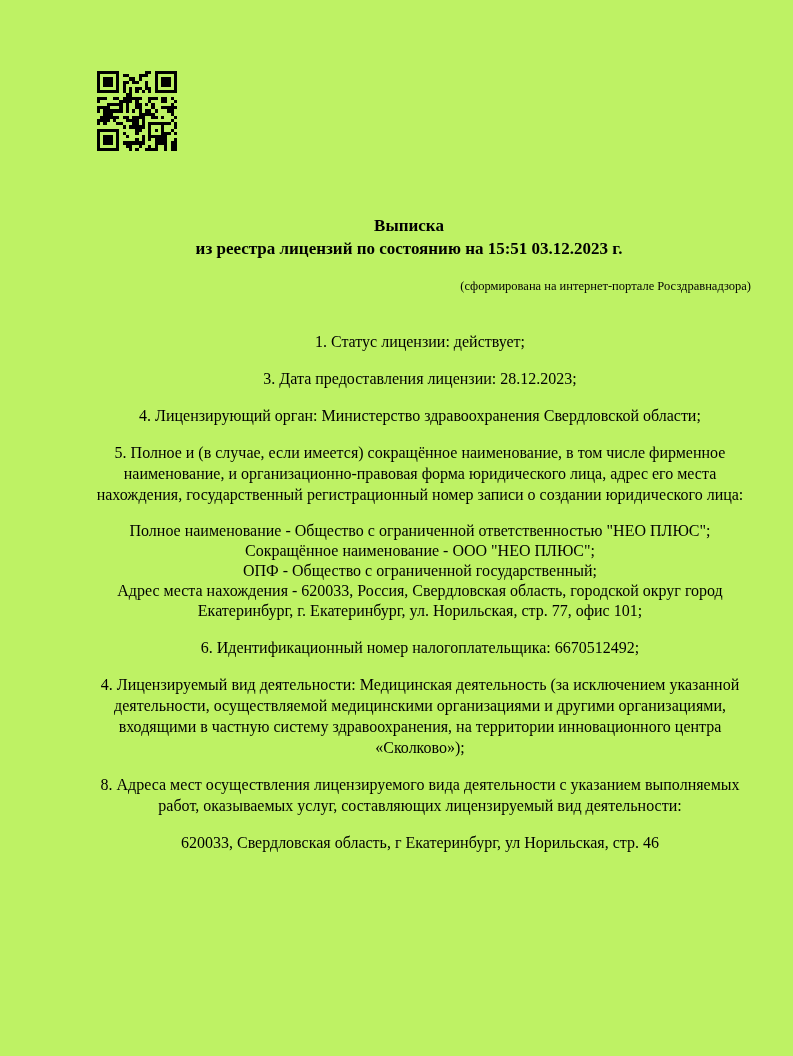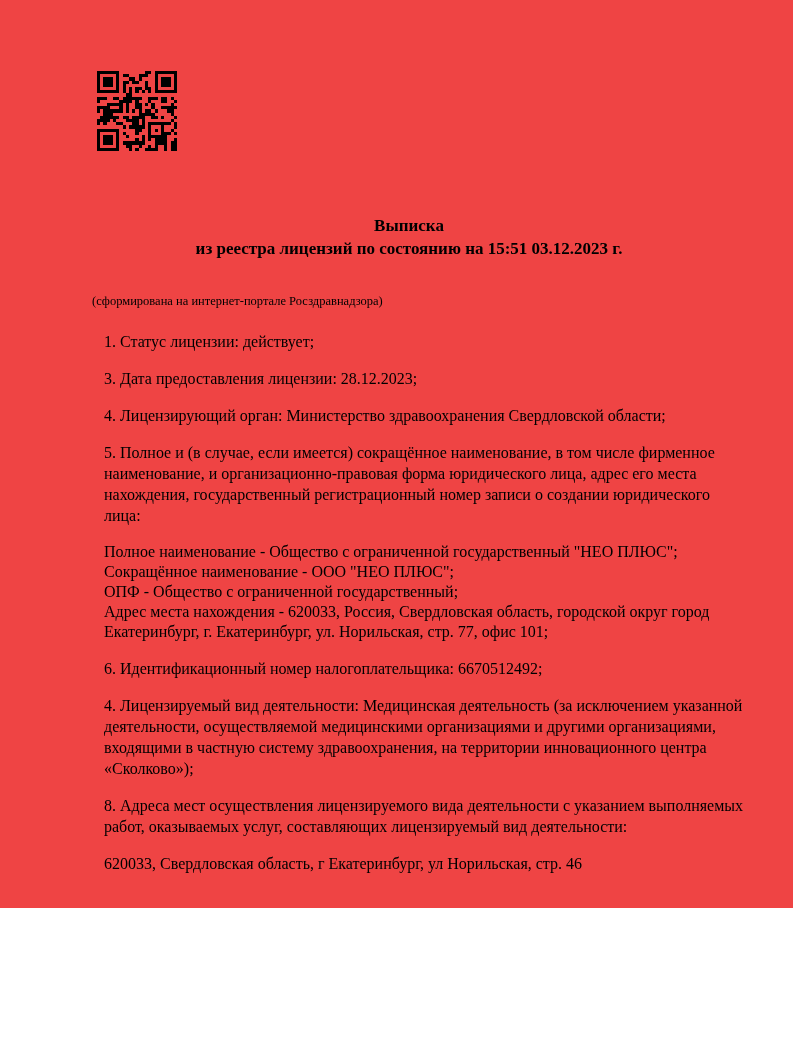--- a/index.html
+++ b/index.html
@@ -1,20 +1,20 @@
 <!DOCTYPE html>
 <html><head>
 <meta charset="utf-8">
 <style>
   html, body { margin: 0; padding: 0; background: #ffffff; }
   .page {
     position: relative;
     width: 793px;
-    height: 908px;
-    background: #ef4444;
+    height: 1056px;
+    background: #bef264;
     font-family: "Liberation Serif", "DejaVu Serif", serif;
     color: #000000;
     overflow: hidden;
   }
   .qr {
     position: absolute;
     left: 97px;
     top: 70px;
     width: 80px;
     height: 82px;
@@ -27,32 +27,33 @@
     width: 634px;
     text-align: center;
     font-weight: bold;
     font-size: 17px;
     line-height: 23px;
   }
   .subtitle {
     position: absolute;
     left: 92px;
     right: 42px;
-    top: 294px;
+    top: 279px;
+    text-align: right;
     font-size: 12.5px;
     line-height: 15px;
   }
   .body {
     position: absolute;
     left: 92px;
     top: 331px;
     width: 652px;
     font-size: 16px;
   }
-  .para { margin: 0 0 16px 12px; line-height: 21px; }
+  .para { margin: 0 0 16px 4px; line-height: 21px; text-align: center; }
   .block { line-height: 20px; }
   .block > div { line-height: 20px; }
 </style>
 </head>
 <body>
 
 <div class="page">
 
   <div class="qr">
     <svg viewBox="0 0 25 25" xmlns="http://www.w3.org/2000/svg" shape-rendering="crispEdges">
@@ -66,21 +67,21 @@
   </div>
 
   <div class="subtitle">(сформирована на интернет-портале Росздравнадзора)</div>
 
   <div class="body">
     <p class="para">1. Статус лицензии: действует;</p>
     <p class="para">3. Дата предоставления лицензии: 28.12.2023;</p>
     <p class="para">4. Лицензирующий орган: Министерство здравоохранения Свердловской области;</p>
     <p class="para">5. Полное и (в случае, если имеется) сокращённое наименование, в том числе фирменное наименование, и организационно-правовая форма юридического лица, адрес его места нахождения, государственный регистрационный номер записи о создании юридического лица:</p>
     <div class="para block">
-      <div>Полное наименование - Общество с ограниченной государственный "НЕО ПЛЮС";</div>
+      <div>Полное наименование - Общество с ограниченной ответственностью "НЕО ПЛЮС";</div>
       <div>Сокращённое наименование - ООО "НЕО ПЛЮС";</div>
       <div>ОПФ - Общество с ограниченной государственный;</div>
       <div>Адрес места нахождения - 620033, Россия, Свердловская область, городской округ город Екатеринбург, г. Екатеринбург, ул. Норильская, стр. 77, офис 101;</div>
     </div>
     <p class="para">6. Идентификационный номер налогоплательщика: 6670512492;</p>
     <p class="para">4. Лицензируемый вид деятельности: Медицинская деятельность (за исключением указанной деятельности, осуществляемой медицинскими организациями и другими организациями, входящими в частную систему здравоохранения, на территории инновационного центра «Сколково»);</p>
     <p class="para">8. Адреса мест осуществления лицензируемого вида деятельности с указанием выполняемых работ, оказываемых услуг, составляющих лицензируемый вид деятельности:</p>
     <p class="para">620033, Свердловская область, г Екатеринбург, ул Норильская, стр. 46</p>
   </div>
 

